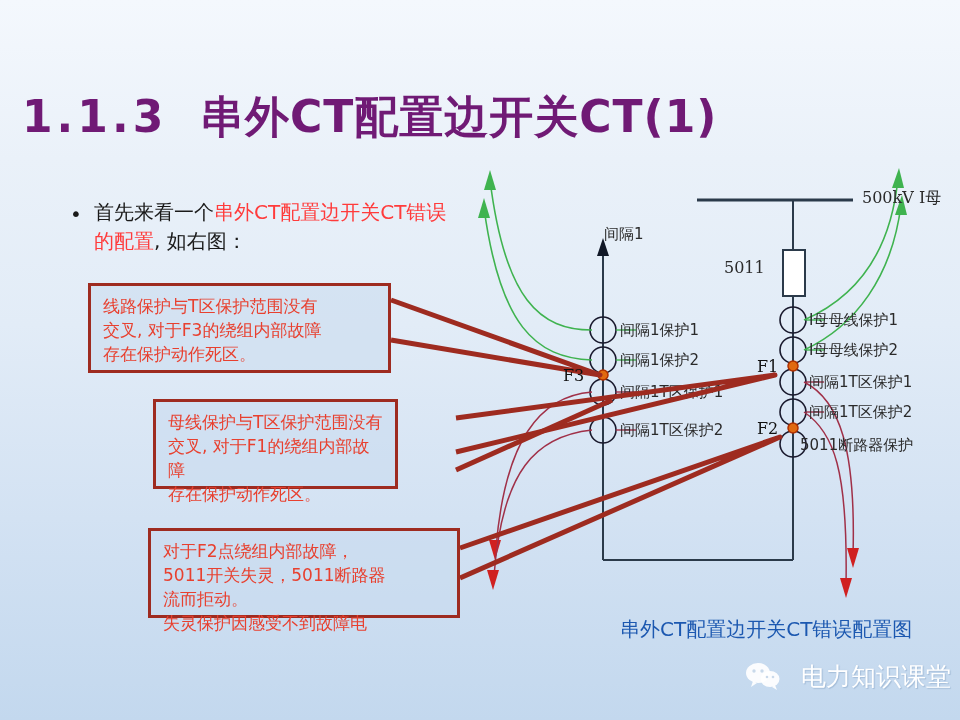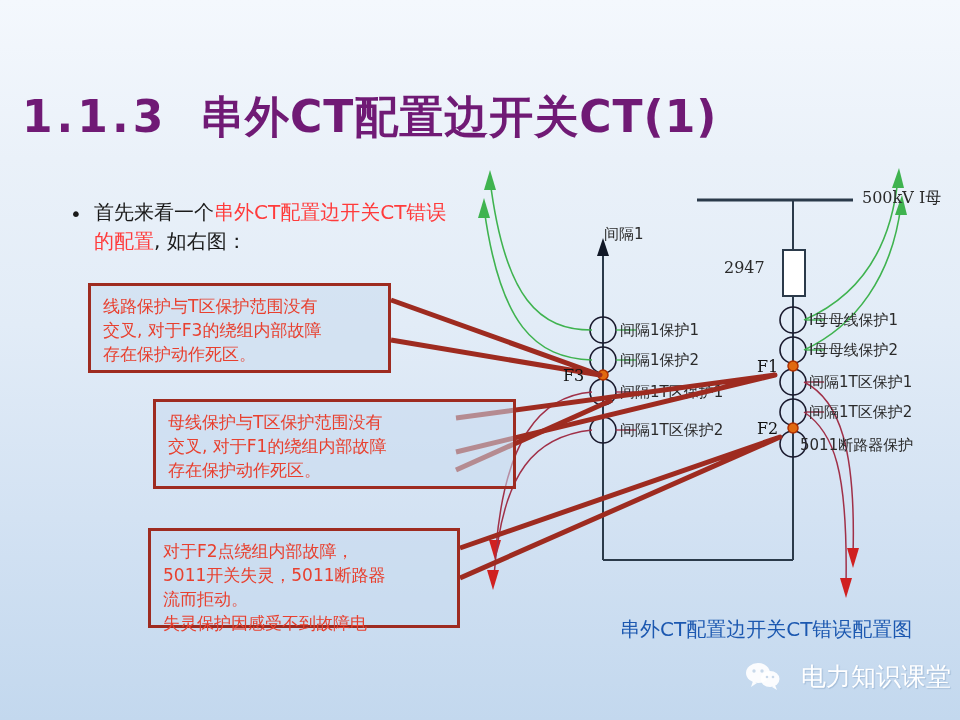--- a/index.html
+++ b/index.html
@@ -36,22 +36,22 @@
     border:3px solid #9e2b20;
     background:rgba(200,218,238,0.55);
     color:#e8402f;
     font-size:17px;line-height:1.42;
     padding:8px 10px 16px 12px;
     font-family:"DejaVu Sans","Liberation Sans",sans-serif;
     box-sizing:border-box;
     z-index:6;
   }
   #callout1{left:88px;top:283px;width:303px;height:90px;}
-  #callout2{left:153px;top:399px;width:363px;height:90px;}
-  #callout3{left:148px;top:528px;width:312px;height:100px;}
+  #callout2{left:153px;top:399px;width:245px;height:90px;}
+  #callout3{left:148px;top:528px;width:312px;height:90px;}
 
   
   .ptr{position:absolute;inset:0;z-index:5;pointer-events:none;}
 
   
   .diagram{position:absolute;inset:0;z-index:3;pointer-events:none;}
 
   .dlabel{
     position:absolute;
     font-size:15px;color:#2a2a2a;white-space:nowrap;
@@ -166,21 +166,21 @@
     <line x1="806" y1="382" x2="824" y2="382" stroke="#a03048" stroke-width="1.4"></line>
     <line x1="806" y1="412" x2="824" y2="412" stroke="#a03048" stroke-width="1.4"></line>
 
     <circle cx="603" cy="375" r="5" fill="#e06a10" stroke="#b03000" stroke-width="1.5"></circle>
     <circle cx="793" cy="366" r="5" fill="#e06a10" stroke="#b03000" stroke-width="1.5"></circle>
     <circle cx="793" cy="428" r="5" fill="#e06a10" stroke="#b03000" stroke-width="1.5"></circle>
   </svg>
 
   <div class="dlabel" style="left:604px;top:225px;">间隔1</div>
   <div class="dlabel serif" style="left:862px;top:188px;">500kV Ⅰ母</div>
-  <div class="dlabel serif" style="left:724px;top:258px;">2947</div>
+  <div class="dlabel serif" style="left:724px;top:258px;">5011</div>
 
   <div class="dlabel" style="left:620px;top:321px;">间隔1保护1</div>
   <div class="dlabel" style="left:620px;top:351px;">间隔1保护2</div>
   <div class="dlabel" style="left:620px;top:383px;">间隔1T区保护1</div>
   <div class="dlabel" style="left:620px;top:421px;">间隔1T区保护2</div>
 
   <div class="dlabel" style="left:809px;top:311px;">Ⅰ母母线保护1</div>
   <div class="dlabel" style="left:809px;top:341px;">Ⅰ母母线保护2</div>
   <div class="dlabel" style="left:809px;top:373px;">间隔1T区保护1</div>
   <div class="dlabel" style="left:809px;top:403px;">间隔1T区保护2</div>

